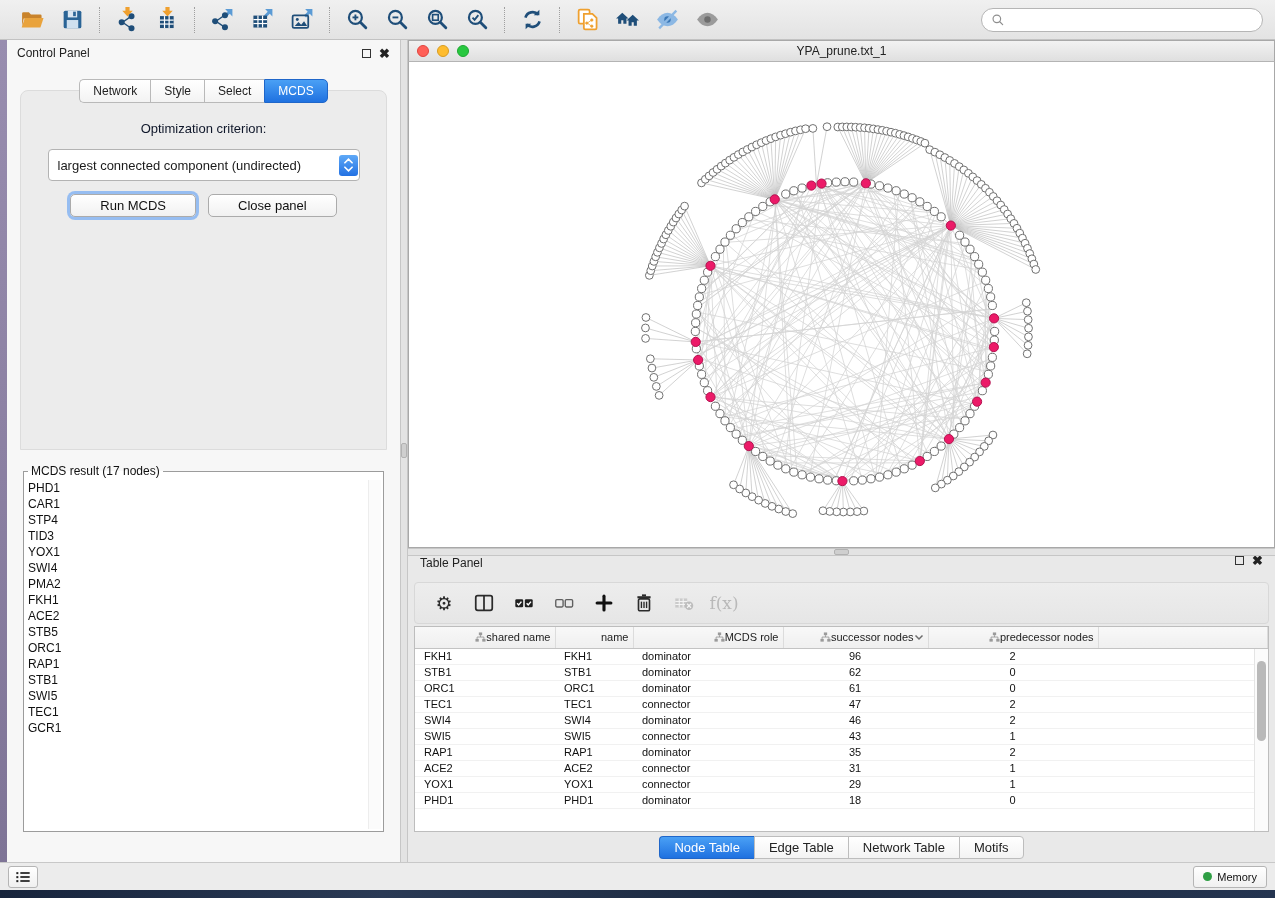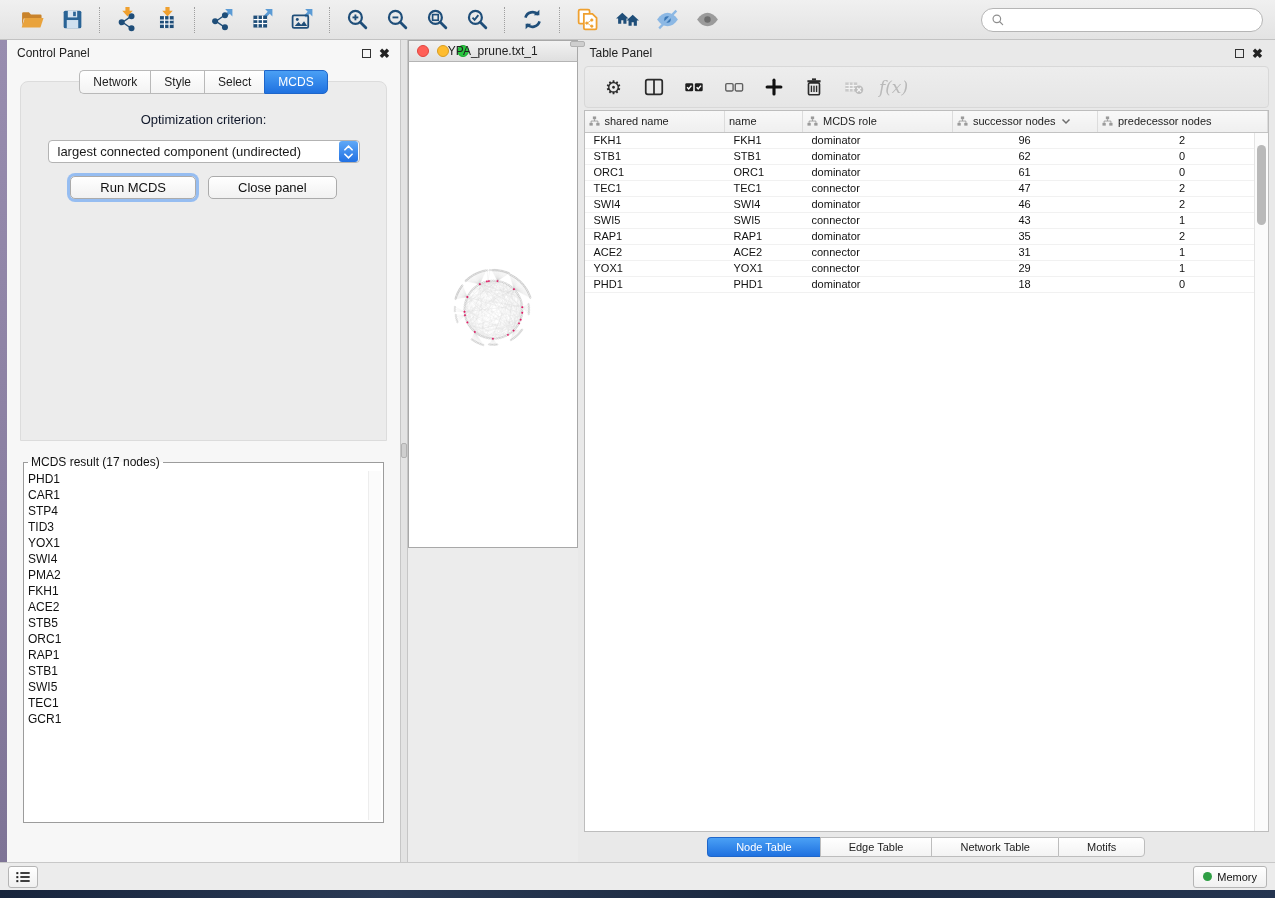--- a/index.html
+++ b/index.html
@@ -17,72 +17,72 @@
 
 .main{display:flex;height:822px}
 .wall-left{width:7px;background:linear-gradient(180deg,#988daf,#8d82a4 45%,#7e7496);flex:0 0 auto}
 
 
 .cpanel{width:393px;background:#f7f7f7;flex:0 0 auto;position:relative}
 .cpanel-head{height:26px;display:flex;align-items:center;padding:0 10px;font-size:12px;color:#222}
 .win-icons{margin-left:auto;display:flex;gap:8px;align-items:center}
 .float-ic{width:9px;height:9px;border:1.5px solid #333;display:inline-block}
 .close-ic{font-size:13px;font-weight:bold;color:#222;line-height:9px}
-.cp-tabs{position:relative;z-index:2;display:flex;justify-content:center;margin-top:4px}
+.cp-tabs{position:relative;z-index:2;display:flex;justify-content:center;margin-top:13px}
 .cp-tab{font-size:12px;padding:4px 13px;background:linear-gradient(#fff,#f3f3f3);border:1px solid #b9b9b9;border-right:none;color:#222}
 .cp-tab:first-child{border-radius:5px 0 0 5px}
 .cp-tab:last-child{border-right:1px solid #b9b9b9;border-radius:0 5px 5px 0}
 .cp-tab.active{background:linear-gradient(#4aa0f5,#1f71e0);border-color:#1f66c9;color:#fff}
 .cp-inner{margin:-13px 13px 0 13px;padding-top:30px;height:360px;background:#ececec;border:1px solid #dcdcdc;border-radius:8px 8px 0 0}
 .opt-label{text-align:center;font-size:13px;color:#0f172a}
-.dropdown{margin:13px auto 0;width:312px;height:23px;background:#fff;border:1px solid #b3b3b3;border-radius:4px;display:flex;align-items:center;font-size:13px}
+.dropdown{margin:13px auto 0;width:312px;height:32px;background:#fff;border:1px solid #b3b3b3;border-radius:4px;display:flex;align-items:center;font-size:13px}
 .dropdown .dval{flex:1;padding-left:9px;white-space:nowrap}
 .dd-step{width:19px;height:21px;margin-right:1px;border-radius:3px;background:linear-gradient(#5fa9f7,#2271e3);display:flex;flex-direction:column;align-items:center;justify-content:center;gap:2px}
 .dd-step svg{display:block}
 .btn-row{display:flex;justify-content:center;gap:12px;margin-top:13px}
 .pbtn{font-size:13px;color:#111;padding:3px 29px;background:linear-gradient(#ffffff,#f1f1f1);border:1px solid #ababab;border-radius:5px}
 .pbtn.focused{box-shadow:0 0 0 3px rgba(94,158,245,.6)}
 fieldset.mcds-box{margin:14px 16px 0 16px;height:368px;background:#fff;border:1px solid #9c9c9c;position:relative}
 fieldset.mcds-box legend{font-size:12px;color:#111;margin-left:4px;padding:0 3px}
 .mcds-list{padding:2px 4px;font-size:12px;line-height:16px;color:#111}
 .mcds-scroll{position:absolute;top:2px;right:2px;bottom:2px;width:13px;background:#fbfbfb;border-left:1px solid #ededed}
 
 
-.rcol{flex:1;display:flex;flex-direction:row;min-width:0}
+.rcol{flex:1;display:flex;flex-direction:column;min-width:0}
 .vsplit{width:8px;background:#e3e3e3;border-left:1px solid #c6c6c6;border-right:1px solid #c6c6c6;position:relative;flex:0 0 auto}
 .vsplit .grip{position:absolute;top:403px;left:0px;width:6px;height:15px;background:#cfcfcf;border:1px solid #b2b2b2;border-radius:2px}
 .netwin{height:508px;display:flex;flex-direction:column}
 .net-titlebar{height:22px;background:linear-gradient(#f2f2f2,#dfdfdf);border:1px solid #a8a8a8;border-bottom:1px solid #b4b4b4;display:flex;align-items:center;padding:0 8px;position:relative}
 .tl{width:12px;height:12px;border-radius:50%;margin-right:8px;flex:0 0 auto}
 .tl.red{background:#ff5f57;border:.5px solid #e0443e}
 .tl.yellow{background:#febc2e;border:.5px solid #d89c21}
 .tl.green{background:#28c840;border:.5px solid #1ea832}
 .net-title{position:absolute;left:0;right:0;text-align:center;font-size:12px;color:#222;pointer-events:none}
 .net-canvas{flex:1;background:#fff;border:1px solid #a8a8a8;border-top:none;position:relative;overflow:hidden}
 .net-canvas svg{display:block;width:100%;height:100%}
 .hsplit{height:8px;background:#e3e3e3;border-top:1px solid #c6c6c6;border-bottom:1px solid #c6c6c6;position:relative}
 .hsplit .grip{position:absolute;left:50%;top:0px;width:15px;height:6px;margin-left:-8px;background:#cfcfcf;border:1px solid #b2b2b2;border-radius:2px}
 
 
 .tpanel{flex:1;background:#e9e9e9;display:flex;flex-direction:column;min-height:0}
-.tp-head{height:26px;display:flex;align-items:center;padding:0 12px;font-size:12px;color:#222}
+.tp-head{height:26px;display:flex;align-items:flex-start;padding:0 12px;font-size:12px;color:#222}
 .tp-toolbar{height:42px;margin:0 6px;background:linear-gradient(#ededed,#e6e6e6);border:1px solid #d8d8d8;border-radius:4px;display:flex;align-items:center;gap:10px;padding:0 14px}
 .tt-btn{width:30px;height:30px;display:flex;align-items:center;justify-content:center}
-.fx{font-family:"DejaVu Serif",serif;font-style:italic;font-size:17px;color:#b9b9b9}
+.fx{font-family:"DejaVu Serif",serif;font-size:17px;color:#b9b9b9}
 .gearg{font-size:19px;color:#2b2b2b;line-height:1}
 .tablewrap{margin:2px 6px 0 6px;flex:1;background:#fff;border:1px solid #bdbdbd;position:relative;overflow:hidden}
 table.ntable{border-collapse:collapse;width:100%;table-layout:fixed;font-size:11px}
 .ntable th{height:21px;font-weight:normal;background:linear-gradient(#f8f8f8,#efefef);border-bottom:1px solid #c3c3c3;border-right:1px solid #dcdcdc;color:#222;padding:0 4px;white-space:nowrap;overflow:hidden}
-.th-in{display:flex;align-items:center;justify-content:flex-start;gap:5px}
+.th-in{display:flex;align-items:center;justify-content:flex-end;}
 .ntable td{height:16px;padding:0 10px 0 9px;border-bottom:1px solid #f1f1f1;white-space:nowrap;overflow:hidden;color:#111}
 .ntable td.num{text-align:center}
 .tscroll{position:absolute;top:22px;right:0;bottom:0;width:14px;background:#fbfbfb;border-left:1px solid #e4e4e4}
 .tscroll .thumb{position:absolute;left:2px;right:2px;top:12px;height:80px;background:#b9b9b9;border-radius:5px}
 .tp-tabs{height:30px;display:flex;align-items:center;justify-content:center}
-.tp-tab{font-size:11px;padding:3px 28px;background:linear-gradient(#fff,#f3f3f3);border:1px solid #bdbdbd;border-right:none;color:#222}
+.tp-tab{font-size:13px;padding:3px 14px;background:linear-gradient(#fff,#f3f3f3);border:1px solid #bdbdbd;border-right:none;color:#222}
 .tp-tab:first-child{border-radius:4px 0 0 4px}
 .tp-tab:last-child{border-right:1px solid #bdbdbd;border-radius:0 4px 4px 0}
 .tp-tab.active{background:linear-gradient(#4aa0f5,#1f71e0);border-color:#1f66c9;color:#fff}
 
 
 .statusbar{height:28px;background:#ececec;border-top:1px solid #c8c8c8;display:flex;align-items:center;padding:0 8px}
 .sb-btn{width:30px;height:22px;background:linear-gradient(#fff,#f0f0f0);border:1px solid #b5b5b5;border-radius:3px;display:flex;align-items:center;justify-content:center}
 .mem-btn{margin-left:auto;height:22px;background:linear-gradient(#fff,#f0f0f0);border:1px solid #b5b5b5;border-radius:3px;display:flex;align-items:center;gap:5px;padding:0 9px;font-size:11px;color:#111}
 .mem-dot{width:9px;height:9px;border-radius:50%}
 .wall-bottom{height:8px;background:linear-gradient(90deg,#17243c,#2a3a55 30%,#1b2940 60%,#243450)}

